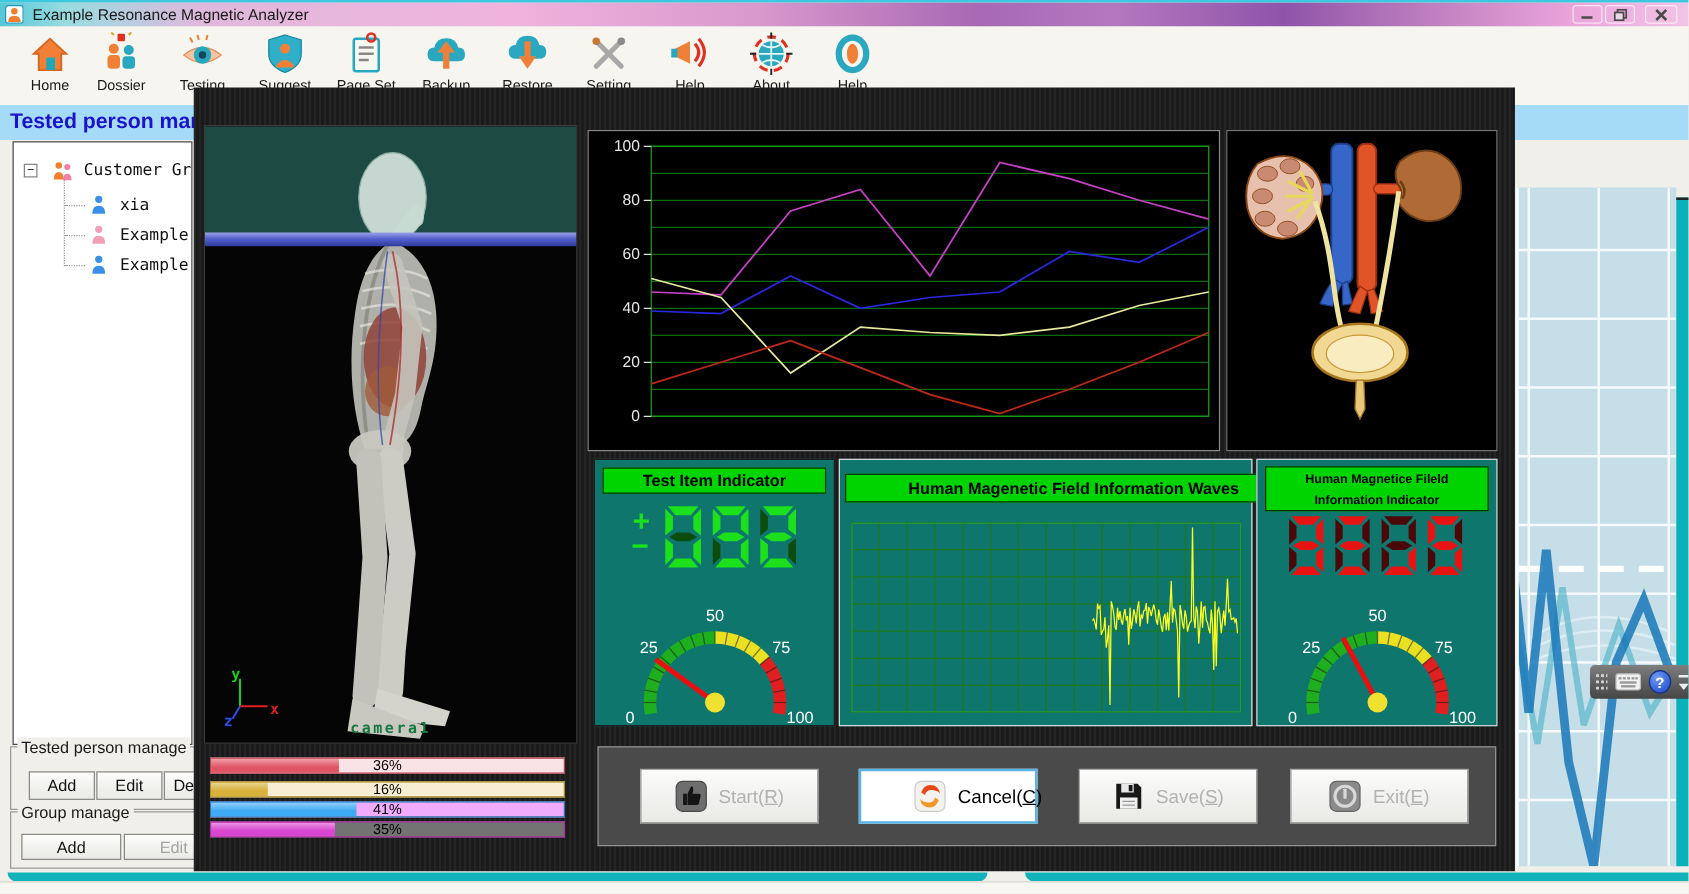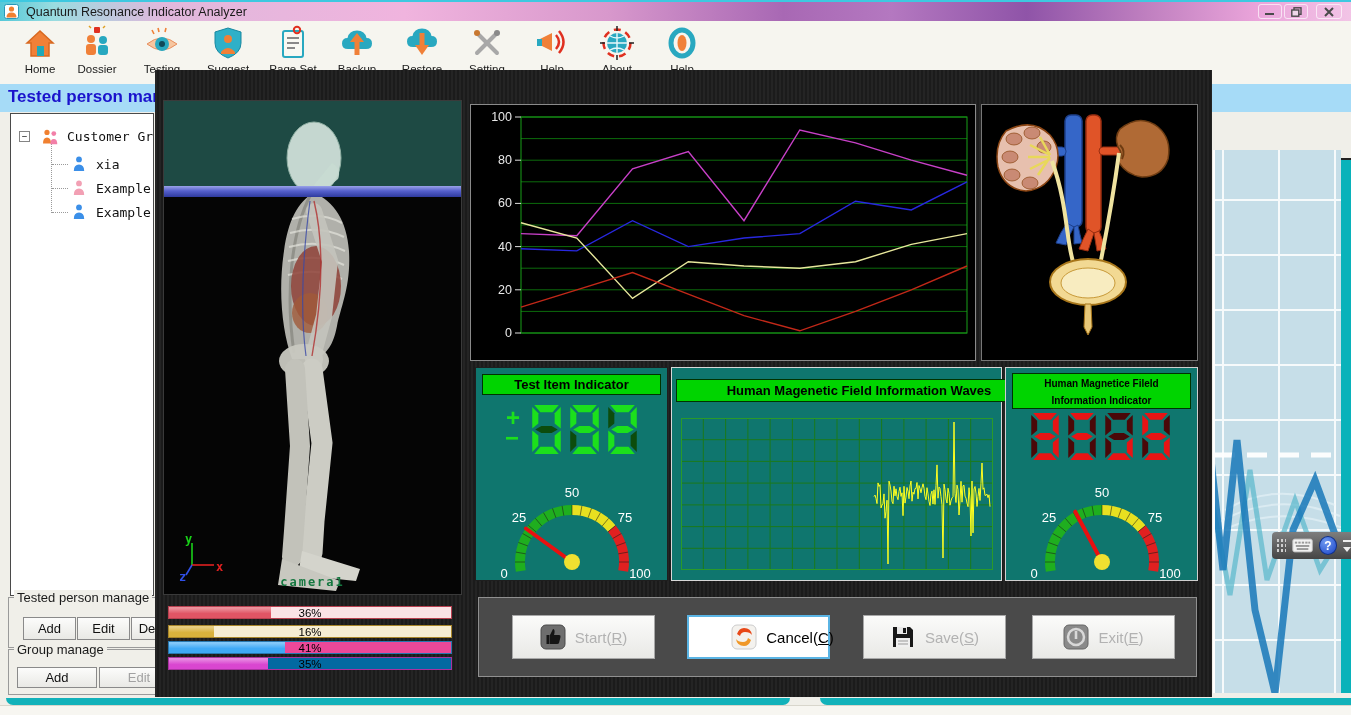--- a/index.html
+++ b/index.html
@@ -136,21 +136,21 @@
   <div class="abs teal-strip"></div>
 
   <div class="abs titlebar">
     <div class="abs app-icon">
       <svg width="15" height="15" viewBox="0 0 15 15">
           <rect x="0.5" y="0.5" width="14" height="14" rx="2" fill="#ffffff" stroke="#2898b8"></rect>
           <circle cx="7.5" cy="5" r="2.6" fill="#f08030"></circle>
           <path d="M2.5 13.5 Q2.5 8.5 7.5 8.5 Q12.5 8.5 12.5 13.5 Z" fill="#f08030"></path>
         </svg>
     </div>
-    <div class="abs win-title">Quantum Resonance Indicator Analyzer</div>
+    <div class="abs win-title">Example Resonance Magnetic Analyzer</div>
     <div class="abs win-btn" style="left:1258px;">
       <svg width="10" height="9" viewBox="0 0 10 9">
           <line x1="0" y1="7" x2="9" y2="7" stroke="#4a4a4a" stroke-width="2"></line>
         </svg>
     </div>
     <div class="abs win-btn" style="left:1284px;">
       <svg width="11" height="10" viewBox="0 0 11 10">
           <rect x="3" y="0.8" width="7" height="6.5" fill="none" stroke="#4a4a4a" stroke-width="1.4"></rect>
           <rect x="0.8" y="3" width="7" height="6.2" fill="#efd7ea" stroke="#4a4a4a" stroke-width="1.4"></rect>
         </svg>
@@ -685,25 +685,25 @@
 
   <div class="abs progress-stack" id="progress-stack">
       <div class="pbar" style="top: 5px; background: rgb(250, 227, 230); border-color: rgb(184, 64, 80);">
         <div class="fill" style="width:36%;background:linear-gradient(#e05565,#ffffff66 5%,#e05565 60%);background-color:#e05565"></div>
         <div class="plabel">36%</div>
       </div>
       <div class="pbar" style="top: 24px; background: rgb(247, 238, 211); border-color: rgb(168, 134, 42);">
         <div class="fill" style="width:16%;background:linear-gradient(#d9b23c,#ffffff66 5%,#d9b23c 60%);background-color:#d9b23c"></div>
         <div class="plabel">16%</div>
       </div>
-      <div class="pbar" style="top: 40px; background: #ec4899; border-color: rgb(40, 120, 176); padding-left: 40px;">
+      <div class="pbar" style="top: 40px; background: #f0abfc; border-color: rgb(40, 120, 176); padding-left: 40px;">
         <div class="fill" style="width:41%;background:linear-gradient(#3fa9f5,#ffffff66 5%,#3fa9f5 60%);background-color:#3fa9f5"></div>
         <div class="plabel">41%</div>
       </div>
-      <div class="pbar" style="top: 56px; background: #0369a1; border-color: rgb(168, 50, 160);">
+      <div class="pbar" style="top: 56px; background: #737373; border-color: rgb(168, 50, 160);">
         <div class="fill" style="width:35%;background:linear-gradient(#d946d0,#ffffff66 5%,#d946d0 60%);background-color:#d946d0"></div>
         <div class="plabel">35%</div>
       </div>
     </div>
 
   <div class="abs teal-bar" style="left:6px;width:784px;border-radius:0 0 10px 10px;"></div>
   <div class="abs teal-bar" style="left:820px;width:531px;border-radius:0 0 0 10px;"></div>
   <div class="abs bottom-strip"></div>
 
   <div class="abs lang-bar">

